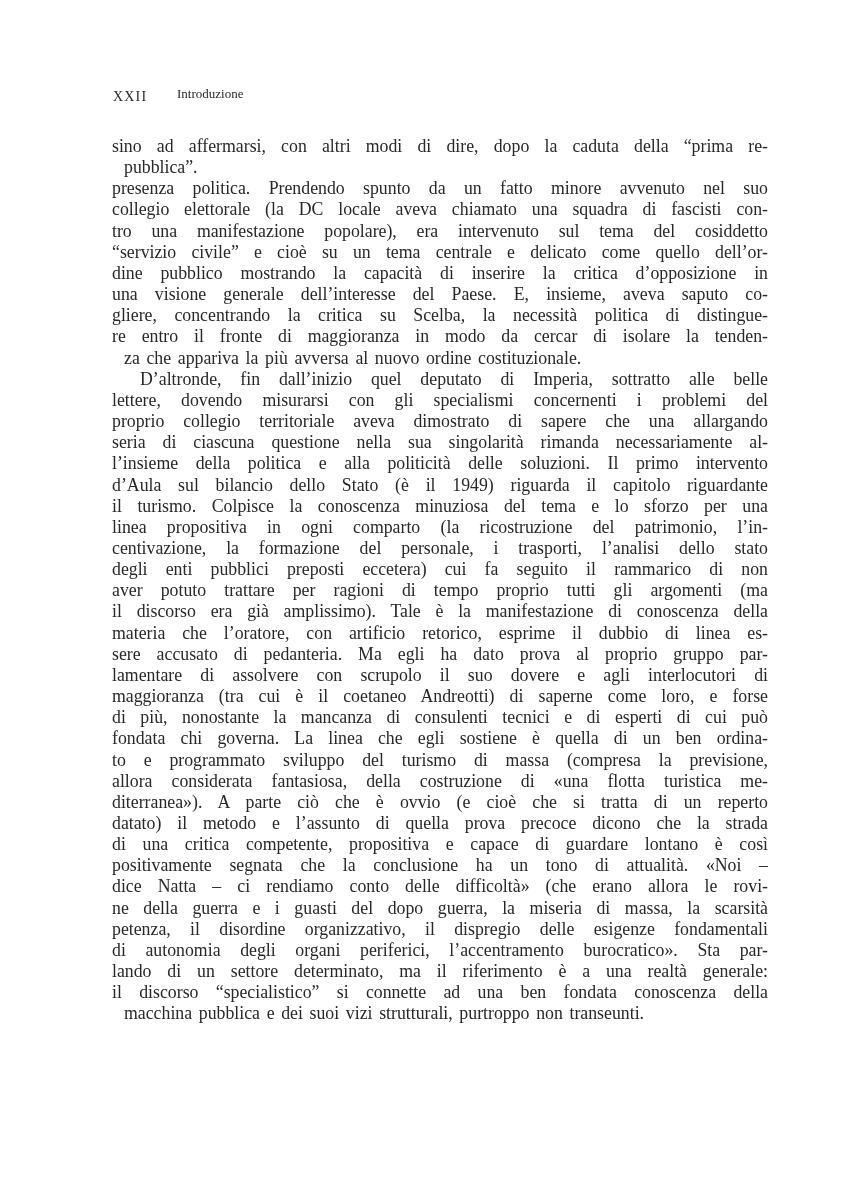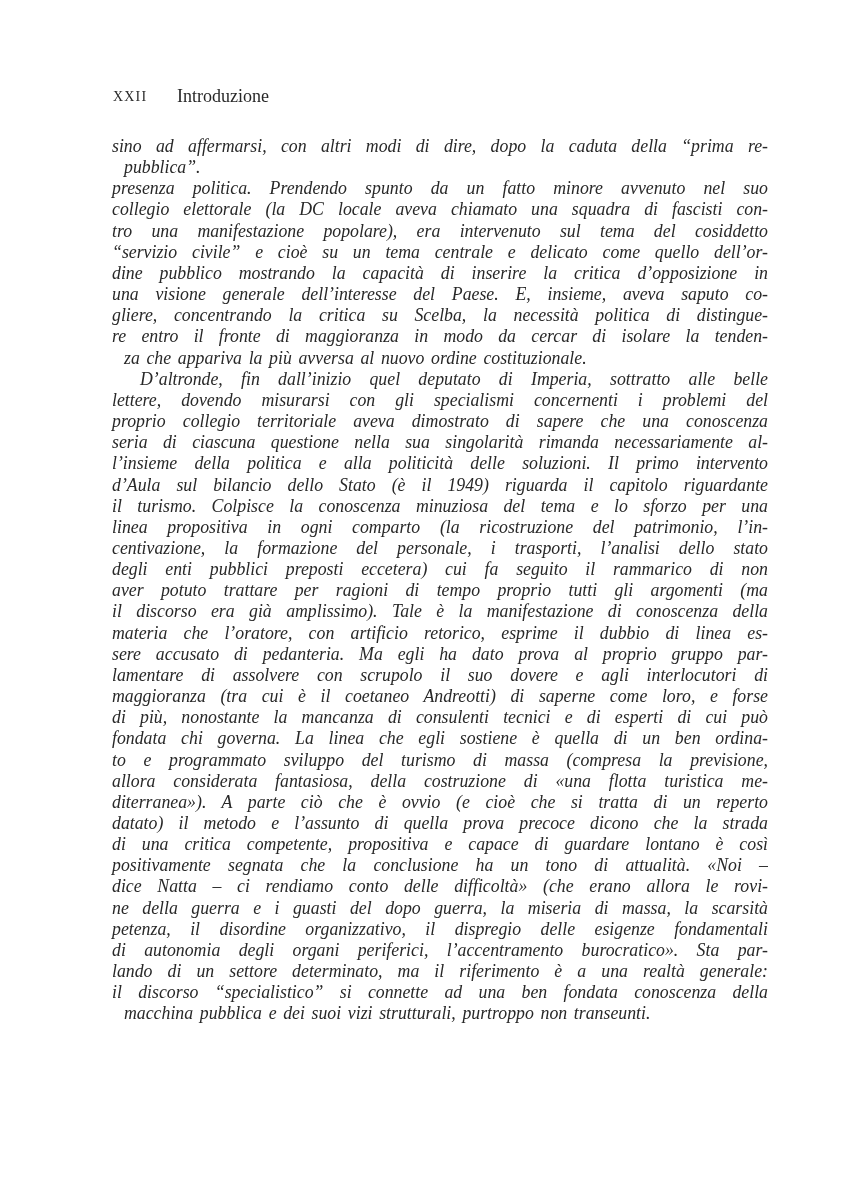--- a/index.html
+++ b/index.html
@@ -32,41 +32,40 @@
     left: 0;
     top: 3px;
     font-size: 14px;
     letter-spacing: 1.2px;
     color: var(--text-color, #282828);
   }
   .head-title {
     position: absolute;
     left: 64px;
     top: 0;
-    font-size: 18px;
+    font-size: 13px;
     color: var(--text-color, #282828);
   }
   .text-block {
     position: absolute;
     left: 112px;
     top: 136px;
     width: 656px;
     font-size: 17.8px;
     color: var(--text-color, #282828);
   }
   .paragraph {
     margin: 0;
     padding: 0;
   }
   .line {
     line-height: 21.15px;
     text-align: justify;
     text-align-last: justify;
     white-space: normal;
-    font-style: italic;
   }
   .line.indent {
     text-indent: 28px;
   }
   .line.end {
     text-align-last: left;
     word-spacing: 2.2px;
     margin-left: 12px;
   }
 </style>
@@ -92,21 +91,21 @@
         <div class="line">“servizio civile” e cioè su un tema centrale e delicato come quello dell’or-</div>
         <div class="line">dine pubblico mostrando la capacità di inserire la critica d’opposizione in</div>
         <div class="line">una visione generale dell’interesse del Paese. E, insieme, aveva saputo co-</div>
         <div class="line">gliere, concentrando la critica su Scelba, la necessità politica di distingue-</div>
         <div class="line">re entro il fronte di maggioranza in modo da cercar di isolare la tenden-</div>
         <div class="line end">za che appariva la più avversa al nuovo ordine costituzionale.</div>
       </div>
       <div class="paragraph">
         <div class="line indent">D’altronde, fin dall’inizio quel deputato di Imperia, sottratto alle belle</div>
         <div class="line">lettere, dovendo misurarsi con gli specialismi concernenti i problemi del</div>
-        <div class="line">proprio collegio territoriale aveva dimostrato di sapere che una conoscenza</div>
+        <div class="line">proprio collegio territoriale aveva dimostrato di sapere che una allargando</div>
         <div class="line">seria di ciascuna questione nella sua singolarità rimanda necessariamente al-</div>
         <div class="line">l’insieme della politica e alla politicità delle soluzioni. Il primo intervento</div>
         <div class="line">d’Aula sul bilancio dello Stato (è il 1949) riguarda il capitolo riguardante</div>
         <div class="line">il turismo. Colpisce la conoscenza minuziosa del tema e lo sforzo per una</div>
         <div class="line">linea propositiva in ogni comparto (la ricostruzione del patrimonio, l’in-</div>
         <div class="line">centivazione, la formazione del personale, i trasporti, l’analisi dello stato</div>
         <div class="line">degli enti pubblici preposti eccetera) cui fa seguito il rammarico di non</div>
         <div class="line">aver potuto trattare per ragioni di tempo proprio tutti gli argomenti (ma</div>
         <div class="line">il discorso era già amplissimo). Tale è la manifestazione di conoscenza della</div>
         <div class="line">materia che l’oratore, con artificio retorico, esprime il dubbio di linea es-</div>

